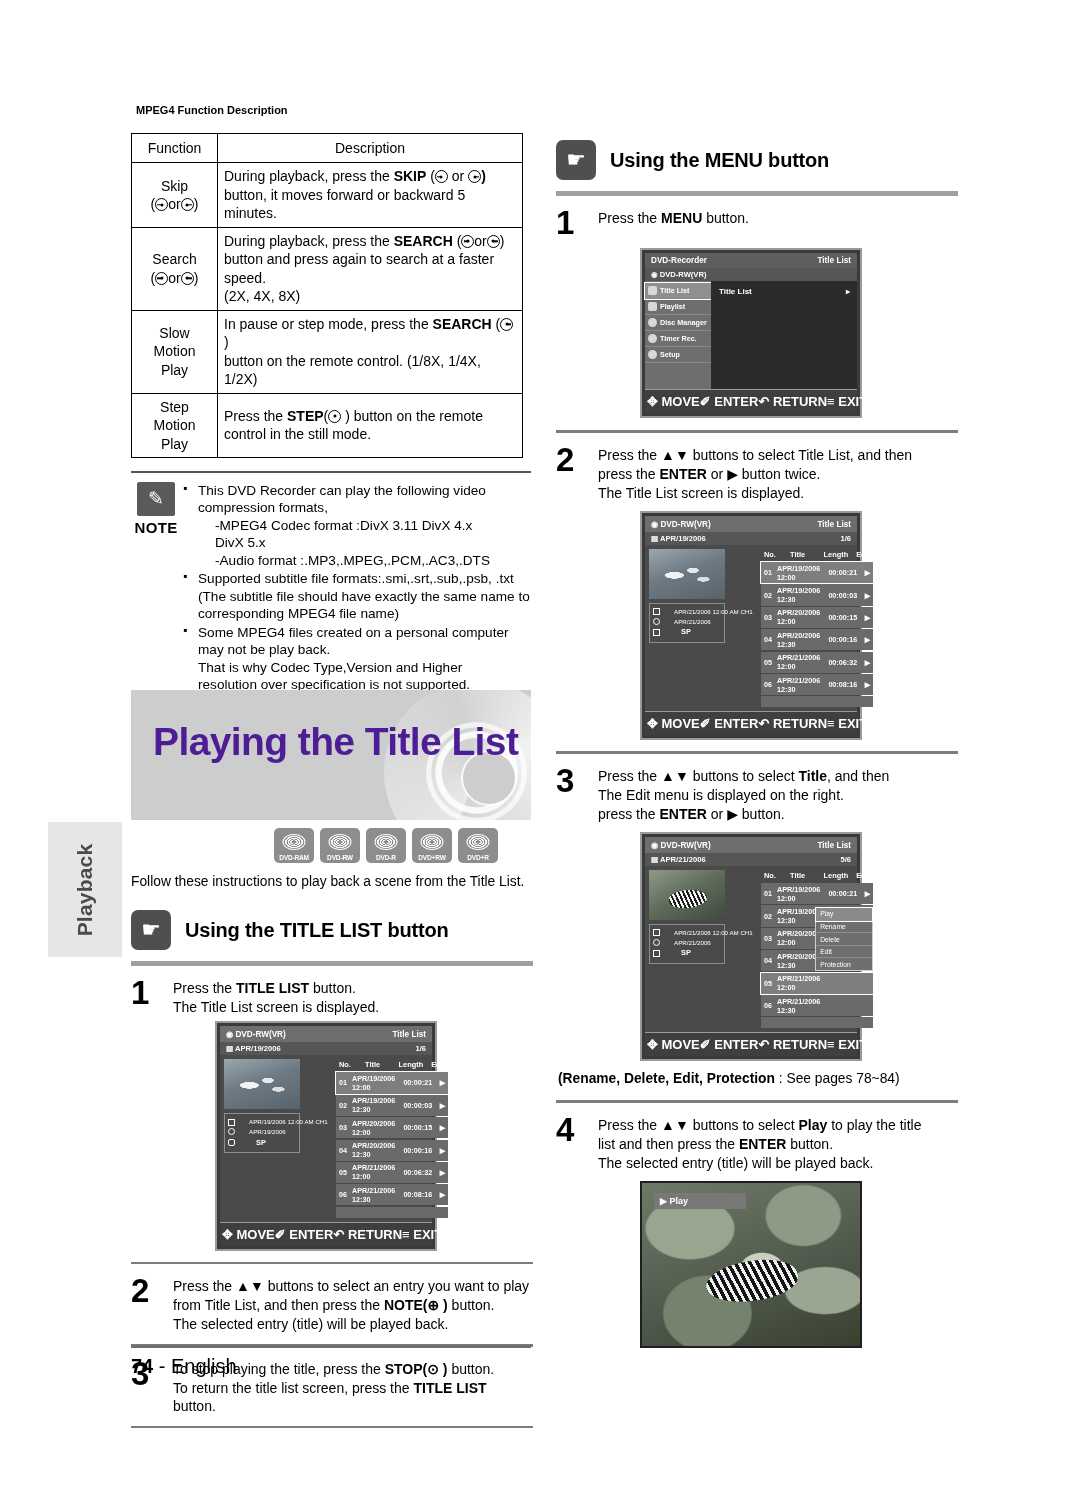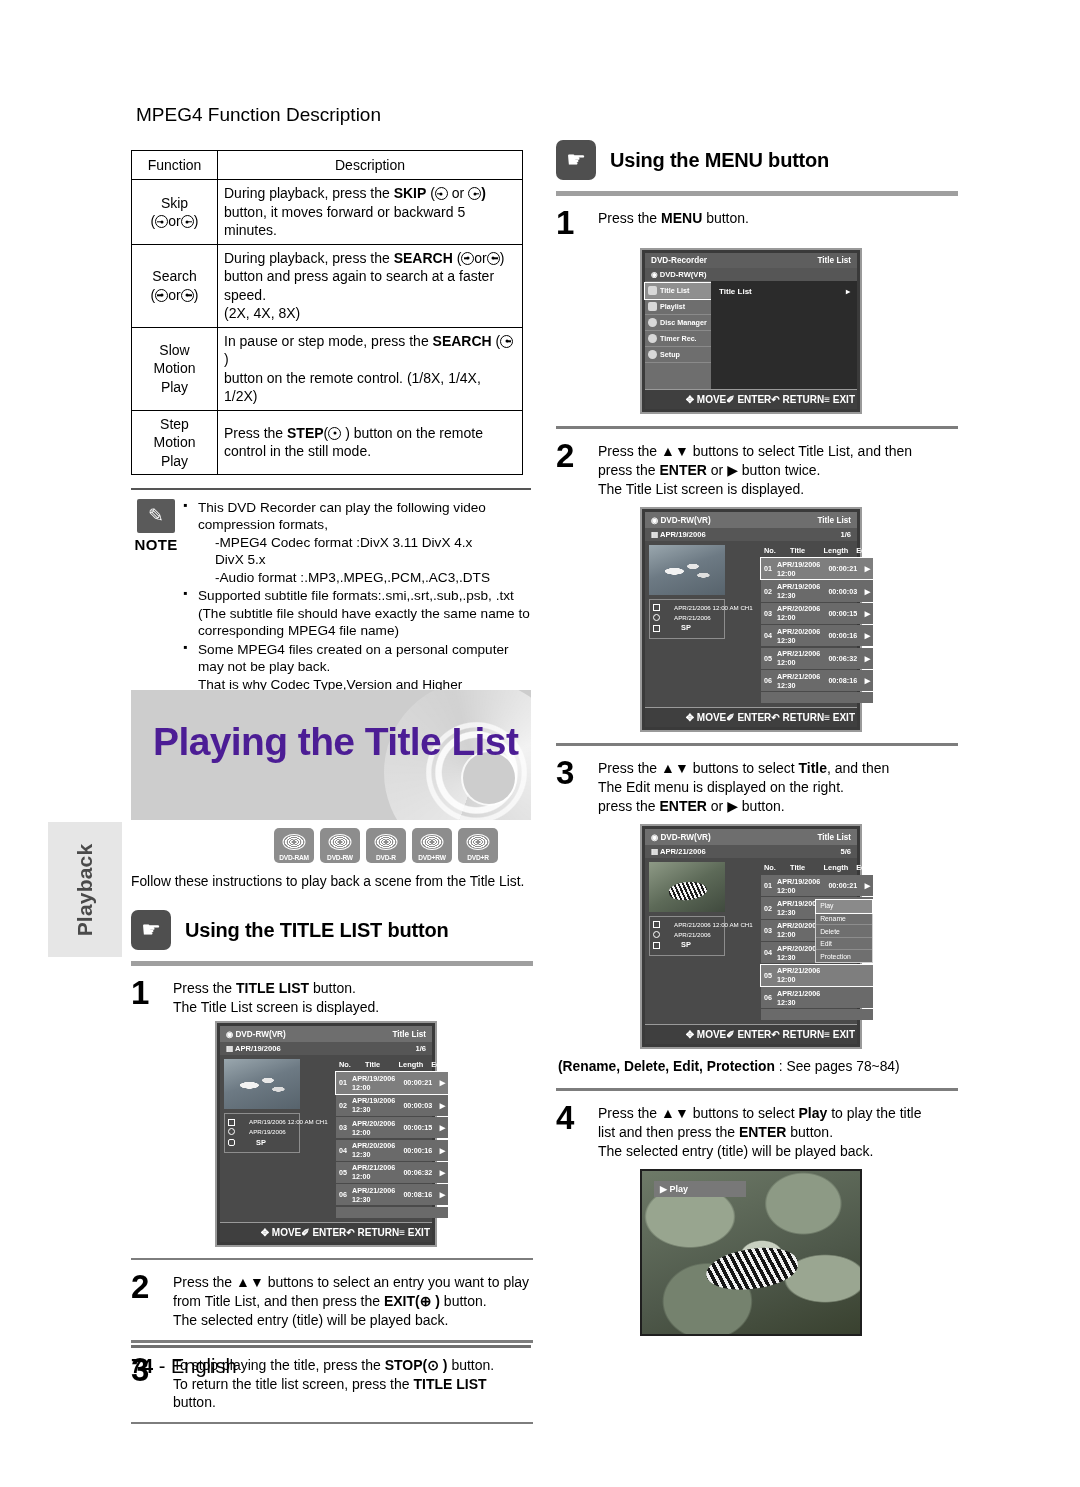--- a/index.html
+++ b/index.html
@@ -26,21 +26,21 @@
     font-size:21px; font-weight:bold; color:#4a4a4a;
     white-space:nowrap;
     letter-spacing:0.2px;
   }
 
   
   #col-left  { position:absolute; left:131px; top:104px; width:400px; }
   #col-right { position:absolute; left:556px; top:140px; width:402px; }
 
   
-  .sec-title { font-size:19px; font-weight:normal; margin:0 0 24px 5px; }
+  .sec-title { font-size:11px; font-weight:bold; margin:0 0 17px 5px; }
   table.fn { border-collapse:collapse; width:392px; border:1.6px solid #000; table-layout:fixed; }
   table.fn td { border:1.2px solid #000; padding:4px 6px; font-size:14px; line-height:1.32; vertical-align:middle; }
   table.fn td.fcol { width:86px; text-align:center; }
   table.fn tr.hd td { text-align:center; padding:5px 4px; }
   .b { font-weight:bold; }
   .rc { display:inline-block; width:13px; height:13px; border:1.3px solid #000; border-radius:50%;
         position:relative; vertical-align:-2px; }
   .rc::after { content:""; position:absolute; left:50%; top:50%; width:3px; height:3px;
         background:#000; border-radius:50%; transform:translate(-50%,-50%); }
   .rc.l::before, .rc.r::before { content:""; position:absolute; top:50%; width:4.5px; height:1.4px; background:#000; }
@@ -103,22 +103,22 @@
   .step .txt { font-size:14px; line-height:1.3; padding-top:3px; flex:1; }
   .step .txt .sub { display:block; margin-top:1px; }
 
   
   .osd { background:#3a3a3a; border:2px solid #9a9a9a; padding:3px; }
   .osd-in { background:#7f1d1d; }
   .osd-hdr { display:flex; justify-content:space-between; align-items:center;
      background:#6e6e6e; color:#fff; font-size:8.2px; font-weight:bold; padding:3px 6px; }
   .osd-hdr2 { display:flex; justify-content:space-between; align-items:center;
      background:#565656; color:#fff; font-size:7.6px; font-weight:bold; padding:2px 6px; }
-  .osd-foot { display:flex; justify-content:flex-end; align-items:center;
-     background:#3f3f3f; color:#fff; font-size:10px; font-weight:bold; padding:4px 2px;
+  .osd-foot { display:flex; justify-content:flex-start; align-items:center;
+     background:#3f3f3f; color:#fff; font-size:13px; font-weight:bold; padding:4px 2px;
      border-top:1.4px solid #9a9a9a; }
   .osd-foot span { white-space:nowrap; }
 
   .tl-body { display:flex; padding:4px; gap:4px; background:#4a4a4a; }
   .tl-left { width:76px; flex:0 0 76px; }
   .thumb { width:76px; height:50px; background:linear-gradient(160deg,#9aa7ae,#6d7a84 45%,#57636c); position:relative; overflow:hidden; }
   .thumb.birds::after {
      content:""; position:absolute; left:8px; top:12px; width:58px; height:26px;
      background:
        radial-gradient(ellipse at 30% 55%, #f2f2f2 0 16%, transparent 17%),
@@ -424,21 +424,21 @@
       </div>
     </div>
   </div>
 
   <div class="rule thin"></div>
 
   <div class="step">
     <div class="num">2</div>
     <div class="txt">
       <span>Press the ▲▼  buttons to select an entry you want to play</span>
-      <span class="sub"><span>from Title List, and then press the </span><span class="b">EXIT(⊕ )</span><span> button.</span></span>
+      <span class="sub"><span>from Title List, and then press the </span><span class="b">NOTE(⊕ )</span><span> button.</span></span>
       <span class="sub">The selected entry (title) will be played back.</span>
     </div>
   </div>
 
   <div class="rule thin"></div>
 
   <div class="step">
     <div class="num">3</div>
     <div class="txt">
       <span>To stop playing the title, press the </span><span class="b">STOP(⊙ )</span><span> button.</span>

